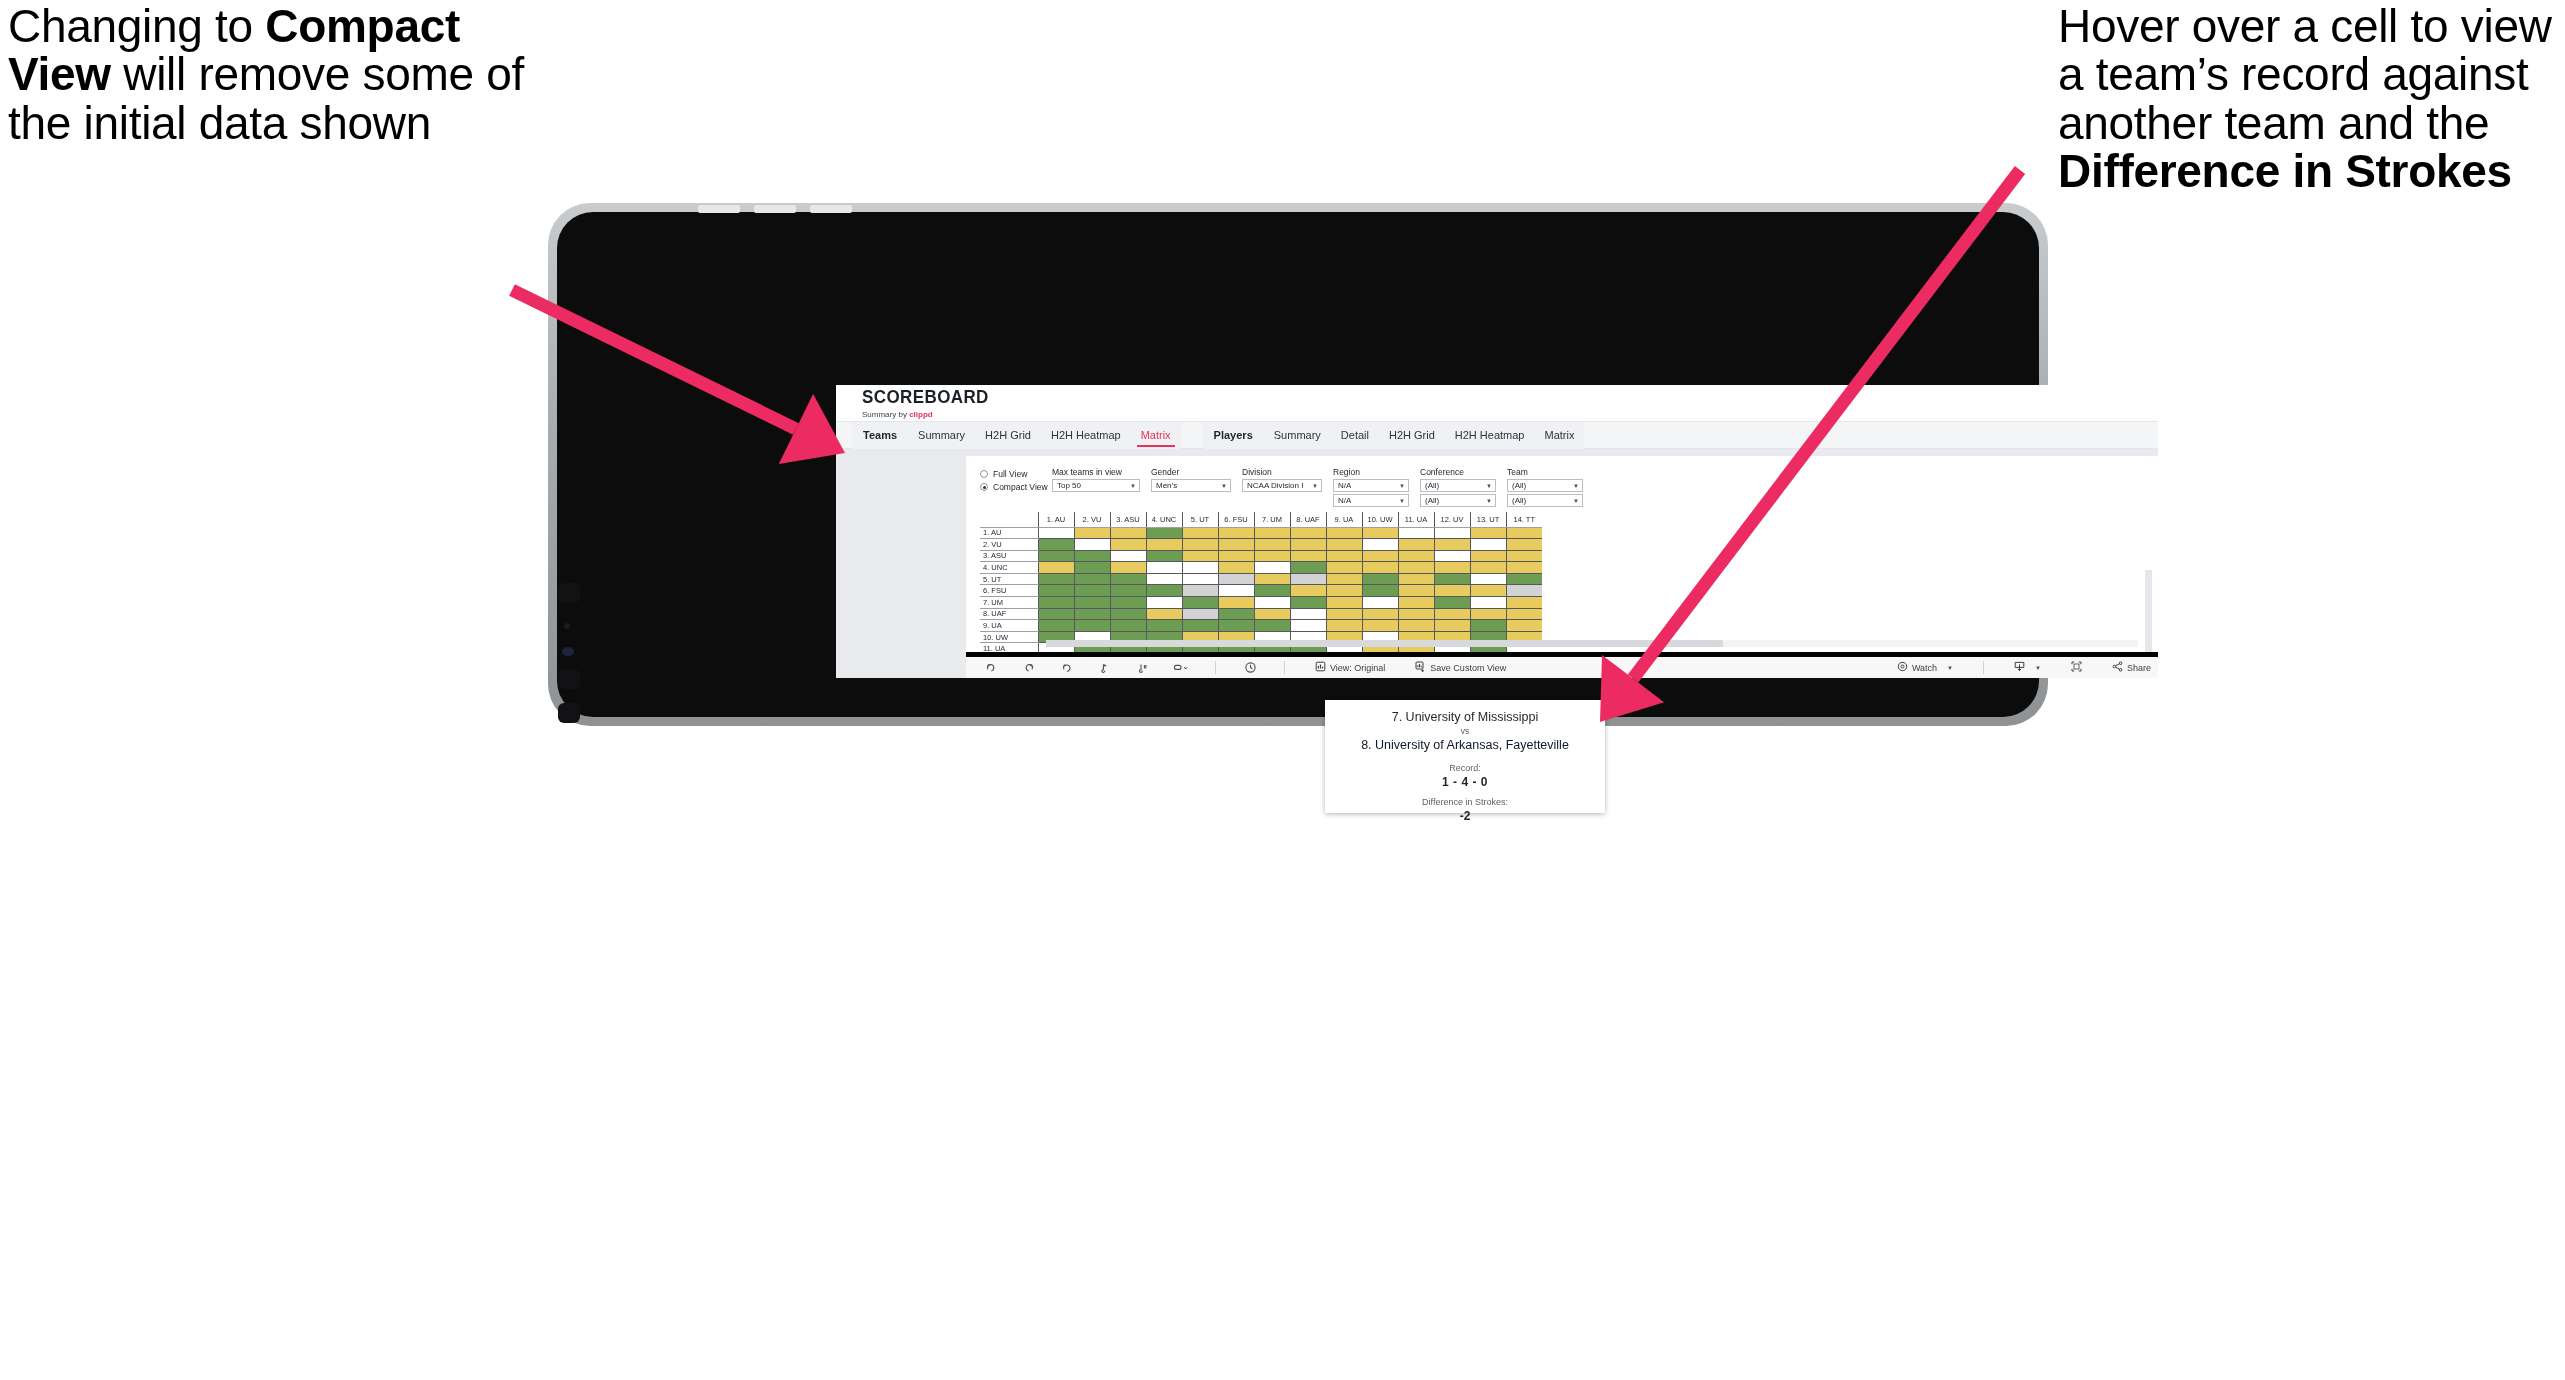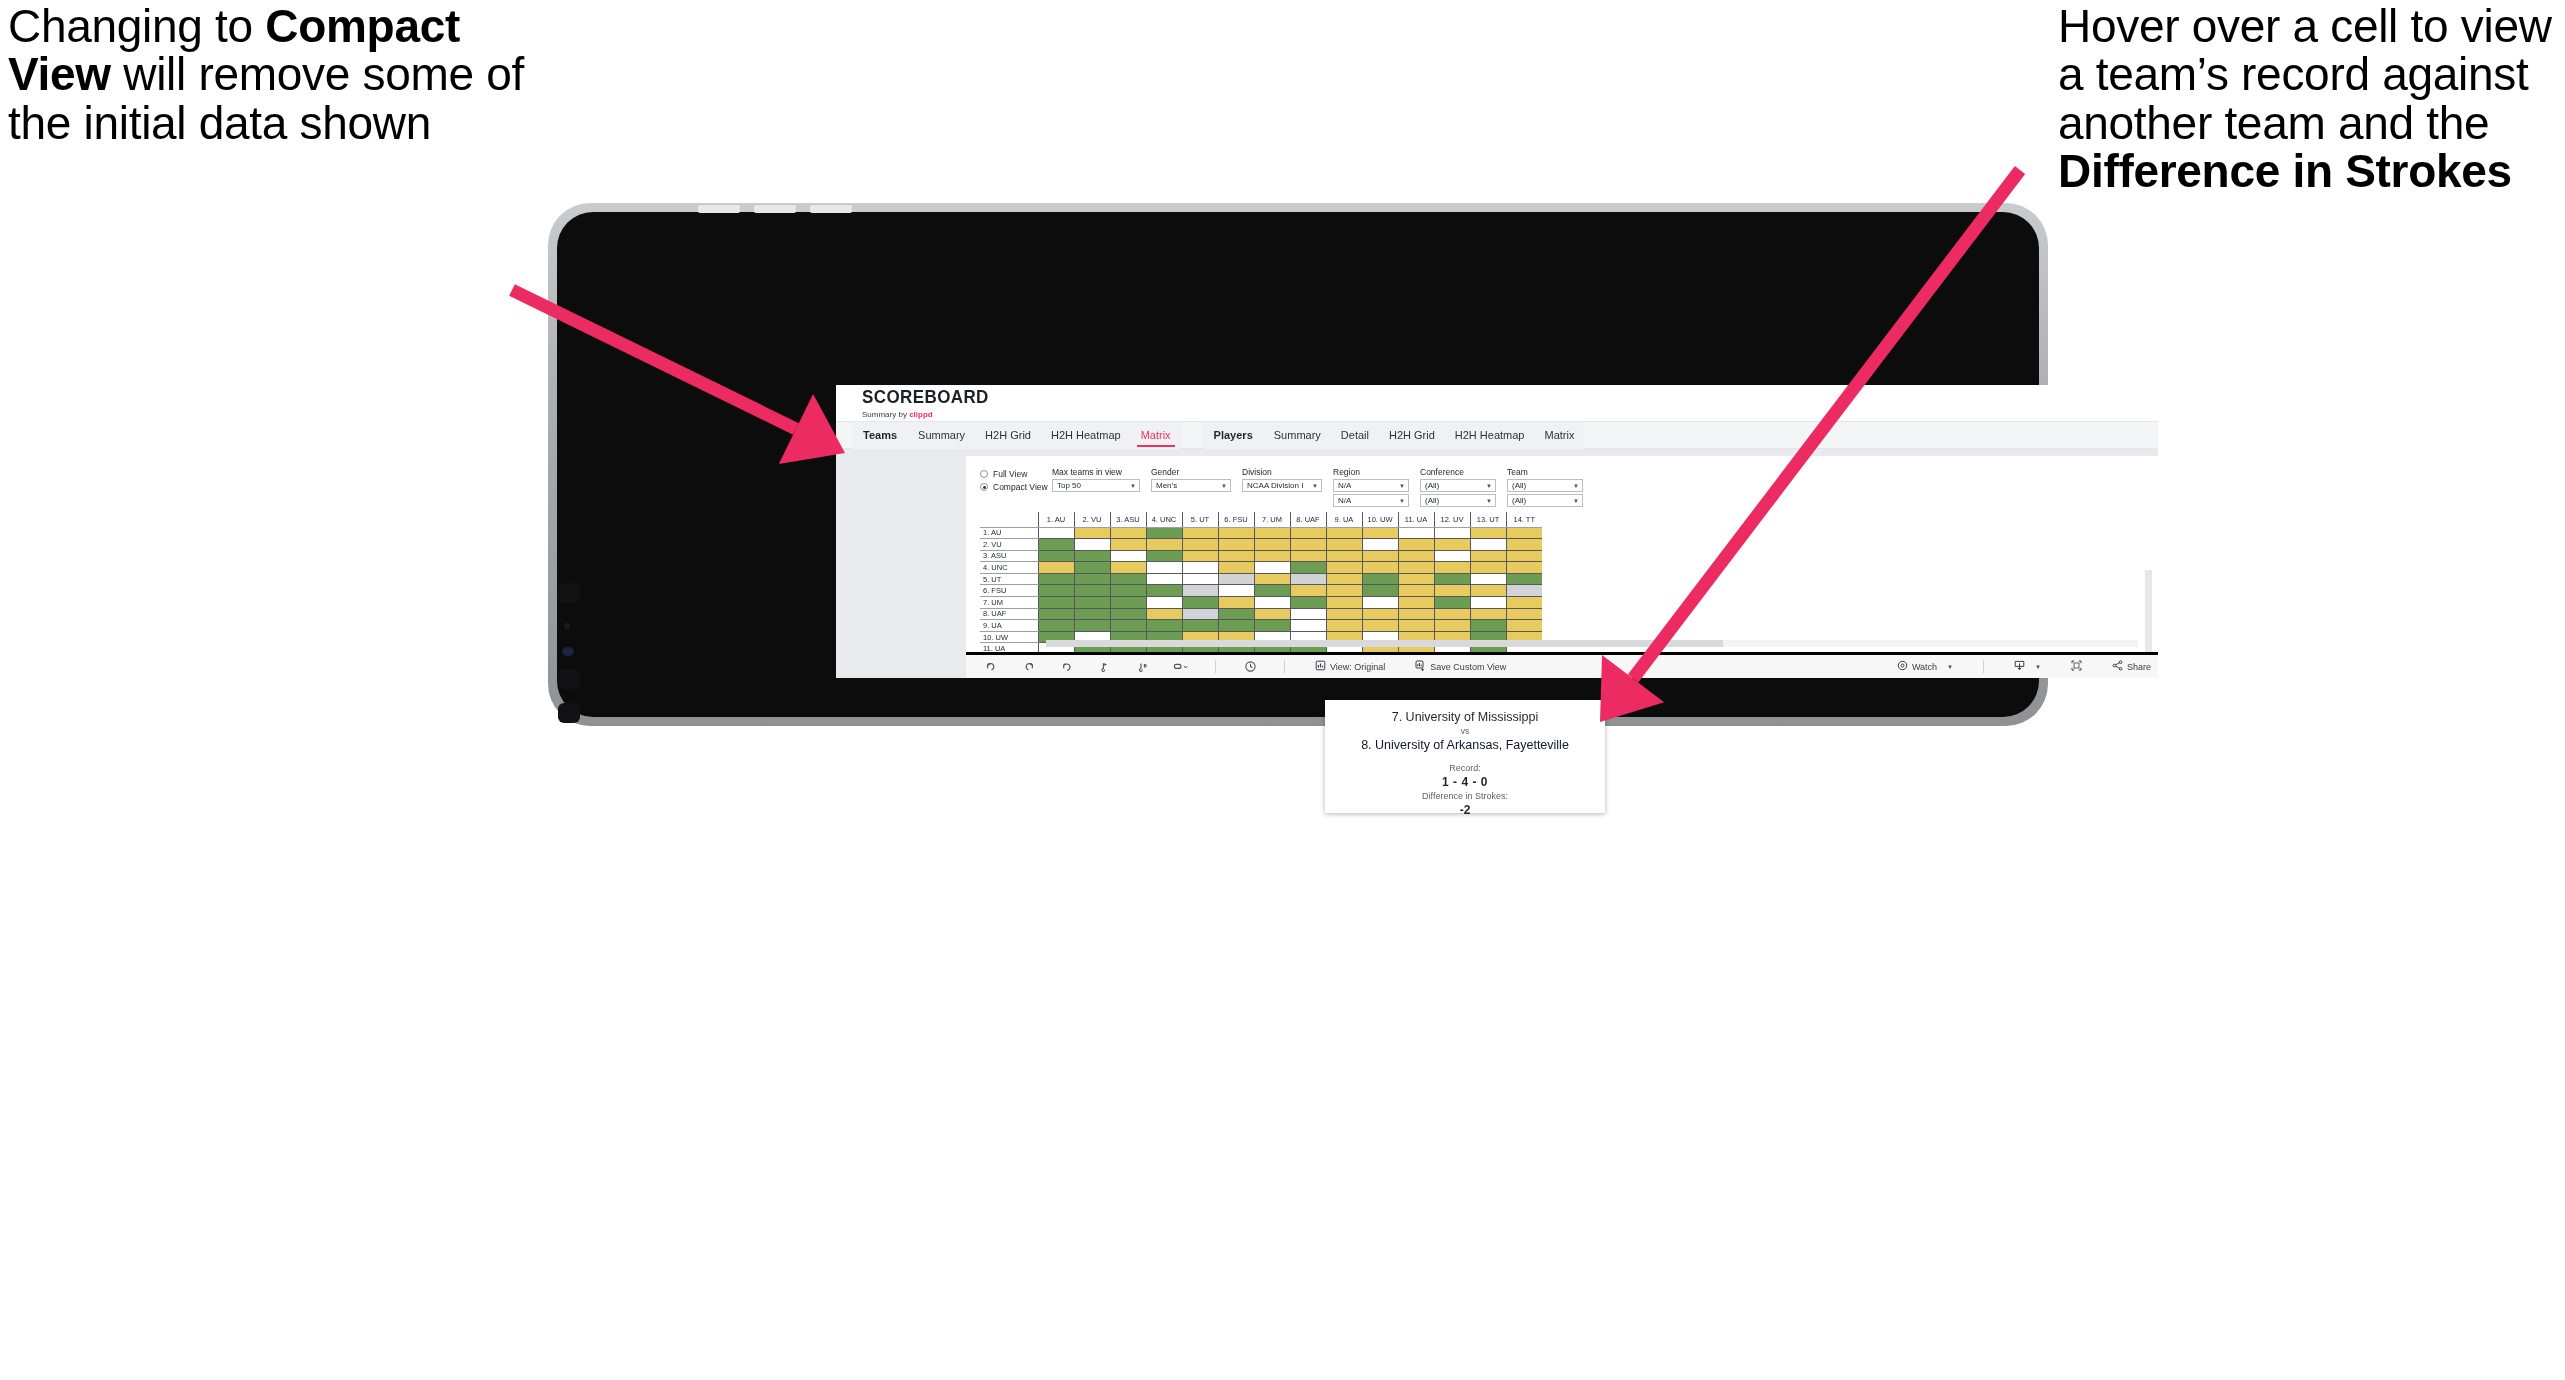--- a/index.html
+++ b/index.html
@@ -181,27 +181,27 @@
     position: absolute; left: 1325px; top: 700px; width: 280px; height: 113px;
     background: #fff; box-shadow: 0 1px 5px rgba(0,0,0,.30);
     padding: 10px 6px 8px; text-align: center;
     font-family: "Liberation Sans", sans-serif;
   }
   #tt-t1 { font-size: 12.5px; color: #1f242a; }
   #tt-vs { font-size: 8.5px; color: #5c6268; margin: 2px 0; }
   #tt-t2 { font-size: 12.5px; color: #0f172a; }
   #tt-rec-label { font-size: 9px; color: #5c6268; margin-top: 11px; }
   #tt-rec-val { font-size: 12px; font-weight: 700; color: #1f242a; margin-top: 2px; letter-spacing: .5px; }
-  #tt-dif-label { font-size: 9px; color: #5c6268; margin-top: 2px; }
+  #tt-dif-label { font-size: 9px; color: #5c6268; margin-top: 8px; }
   #tt-dif-val { font-size: 12px; font-weight: 700; color: #1f242a; margin-top: 2px; }
 
   
   #toolbar {
     position: absolute; left: 130px; right: 0; bottom: 0; height: 26px;
-    background: #f7f7f8; border-top: 3px solid #000000;
+    background: #f7f7f8; border-top: 5px solid #000000;
     display: flex; align-items: center; padding-left: 14px; gap: 16px;
   }
   .tb-icon {
     width: 22px; height: 22px; display: flex; align-items: center; justify-content: center;
     color: #4c5258;
   }
   .tb-sep { width: 1px; height: 13px; background: #cfd1d4; margin: 0 7px; }
   .tb-btn {
     display: flex; align-items: center; gap: 4px; height: 22px; padding: 0 7px;
     font-size: 9px; color: #3a4046; white-space: nowrap;

